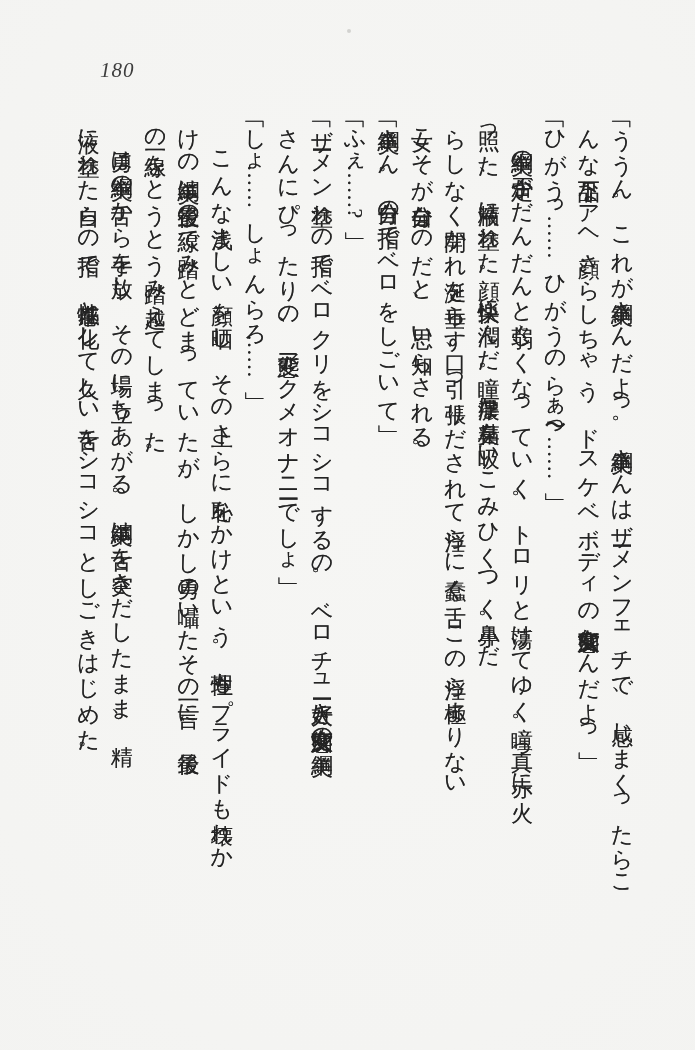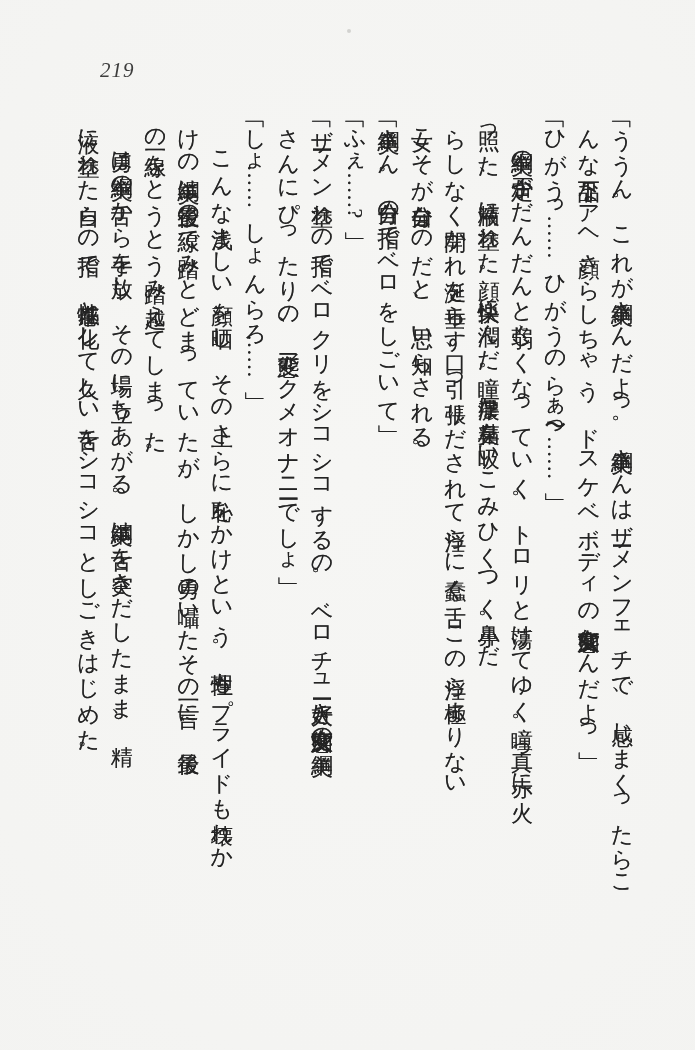--- a/index.html
+++ b/index.html
@@ -52,21 +52,21 @@
     padding: 0;
   }
   .tcol.indent {
     text-indent: 1em;
   }
 </style>
 </head>
 <body>
 
 <div class="page">
-  <div class="page-number">219</div>
+  <div class="page-number">180</div>
   <div class="scan-speck"></div>
   <div class="text-block" id="text-block">
       <p class="tcol">「ううん。これが美綱さんだよっ。美綱さんはザーメンフェチで、感じまくったらこ</p>
       <p class="tcol">んな下品なアヘ顔さらしちゃう、ドスケベボディの変態痴女なんだよっ」</p>
       <p class="tcol">「ひがうっ……ひがうのらぁ〜っ……」</p>
       <p class="tcol indent">美綱の否定がだんだんと弱々しくなっていく。トロリと蕩けてゆく瞳。真っ赤に火</p>
       <p class="tcol">照った、精液に塗れた顔。快楽に潤んだ瞳。濃厚な精臭を吸いこみひくつく小鼻。だ</p>
       <p class="tcol">らしなく開かれ涎を垂らす口、引っ張りだされて淫らに蠢く舌。この淫ら極まりない</p>
       <p class="tcol">女こそが自分なのだと、思い知らされる。</p>
       <p class="tcol">「美綱さん。自分の指でベロをしごいて」</p>

